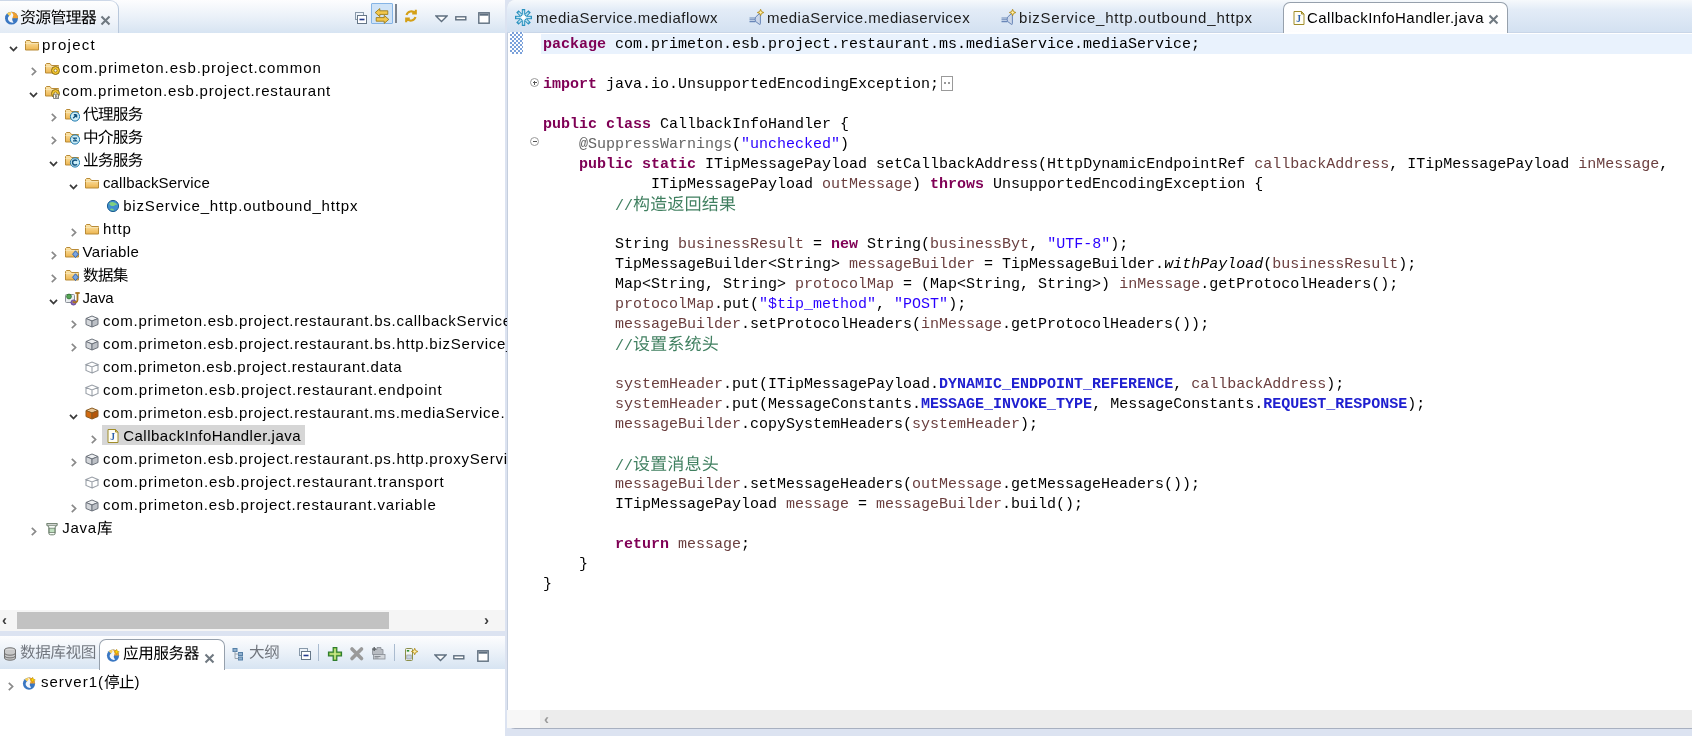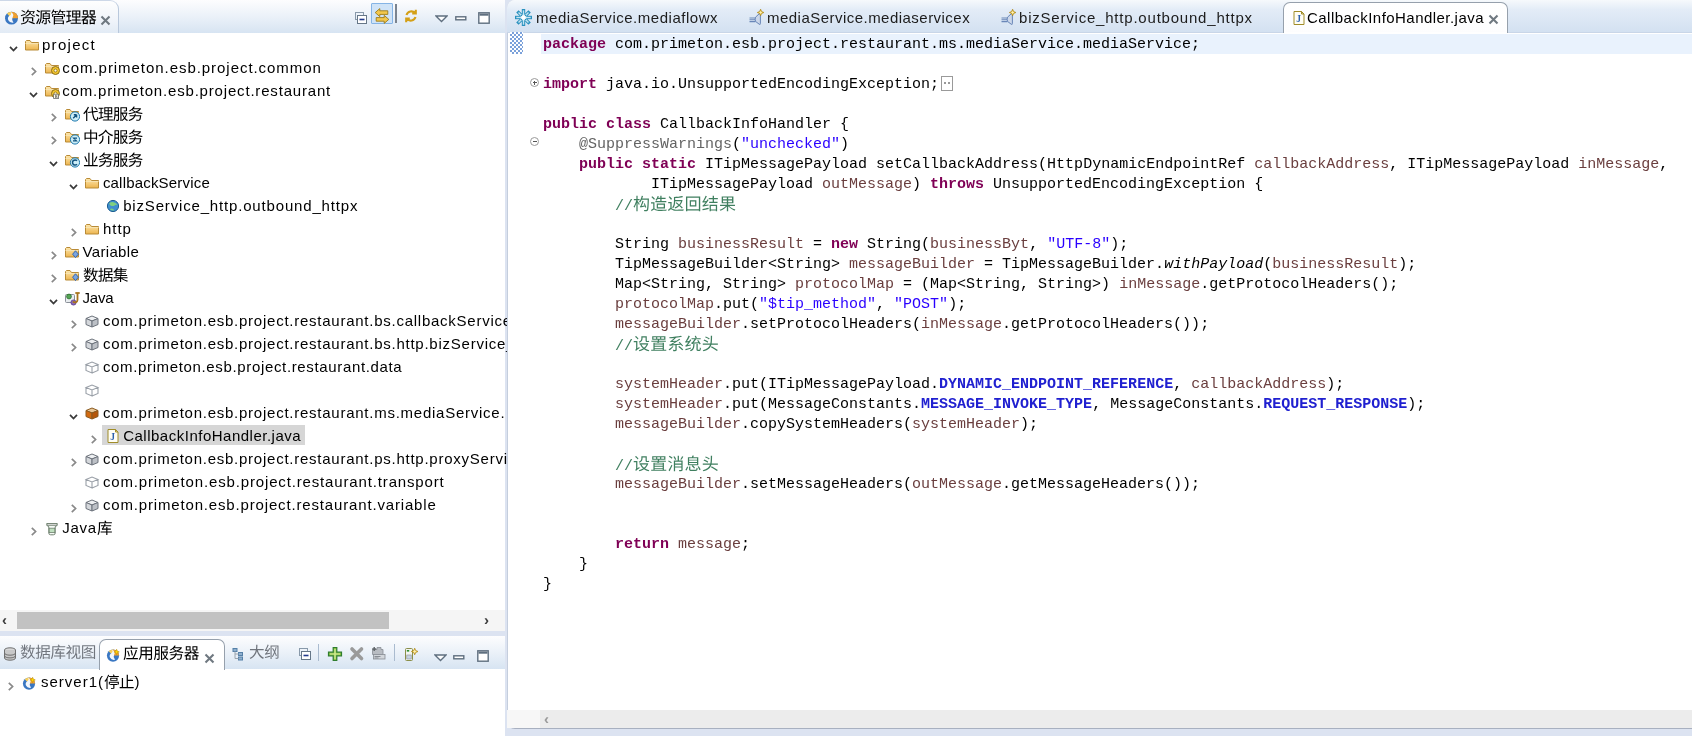--- a/index.html
+++ b/index.html
@@ -299,20 +299,21 @@
 <div class="trow" style="top:354px">
       <span class="ic" style="left:84.4px"><svg width="16" height="16" viewBox="0 0 16 16" style="">
           <path d="M2 5.5 L8 3 L14 5.5 L8 8 Z M2 5.5 L2 11.5 L8 14 L8 8 M14 5.5 L14 11.5 L8 14" fill="none" stroke="#9aa0a8" stroke-width="1.1"></path>
         </svg></span>
       <span class="lb" style="left:102.9px;letter-spacing:0.65px">com.primeton.esb.project.restaurant.data</span>
     </div>
 <div class="trow" style="top:377px">
       <span class="ic" style="left:84.4px"><svg width="16" height="16" viewBox="0 0 16 16" style="">
           <path d="M2 5.5 L8 3 L14 5.5 L8 8 Z M2 5.5 L2 11.5 L8 14 L8 8 M14 5.5 L14 11.5 L8 14" fill="none" stroke="#9aa0a8" stroke-width="1.1"></path>
         </svg></span>
+      <span class="lb" style="left:102.9px;letter-spacing:0.86px">com.primeton.esb.project.restaurant.endpoint</span>
     </div>
 <div class="trow" style="top:400px">
       <span class="ar" style="left:68px"><svg width="11" height="11" viewBox="0 0 11 11" style="">
           <path d="M2 3.8 L5.5 7.6 L9 3.8" fill="none" stroke="#3a3a3a" stroke-width="1.7"></path>
         </svg></span>
       <span class="ic" style="left:84.4px"><svg width="16" height="16" viewBox="0 0 16 16" style="">
           <path d="M2 5.5 L8 3 L14 5.5 L8 8 Z" fill="#e8c89a" stroke="#8a5a20"></path>
           <path d="M2 5.5 L2 11.5 L8 14 L8 8 Z" fill="#d2690f" stroke="#8a5a20"></path>
           <path d="M14 5.5 L14 11.5 L8 14 L8 8 Z" fill="#b5560a" stroke="#8a5a20"></path>
         </svg></span>
@@ -556,20 +557,21 @@
 <div class="cl" style="top:395px">        <span class="v">systemHeader</span>.put(MessageConstants.<span class="cst">MESSAGE_INVOKE_TYPE</span>, MessageConstants.<span class="cst">REQUEST_RESPONSE</span>);</div>
 <div class="cl" style="top:415px">        <span class="v">messageBuilder</span>.copySystemHeaders(<span class="v">systemHeader</span>);</div>
 <div class="cl" style="top:455px">        <span class="cm">//</span><svg class="cj " style="width:85.8px;height:17px;vertical-align:-2.4px" viewBox="0 0 5047.1 1000" fill="#3f7f5f">
         <use href="#g31" x="0"></use>
         <use href="#g29" x="1011.8"></use>
         <use href="#g20" x="2023.5"></use>
         <use href="#g13" x="3035.3"></use>
         <use href="#g10" x="4047.1"></use>
       </svg></div>
 <div class="cl" style="top:475px">        <span class="v">messageBuilder</span>.setMessageHeaders(<span class="v">outMessage</span>.getMessageHeaders());</div>
+<div class="cl" style="top:495px">        ITipMessagePayload <span class="v">message</span> = <span class="v">messageBuilder</span>.build();</div>
 <div class="cl" style="top:535px">        <span class="k">return</span> <span class="v">message</span>;</div>
 <div class="cl" style="top:555px">    }</div>
 <div class="cl" style="top:575px">}</div>
 <div class="abs" style="left:941px;top:76px;width:12px;height:15px;border:1px solid #9a9a9a;background:#fff">
       <div class="abs" style="left:2px;top:5px;width:2px;height:2px;background:#999"></div>
       <div class="abs" style="left:6px;top:5px;width:2px;height:2px;background:#999"></div>
     </div>
 <div class="abs" style="left:507px;top:710px;width:33px;height:18px;background:#f7f7f7"></div>
 <div class="abs" style="left:540px;top:710px;width:1152px;height:18px;background:#ececec"></div>
 <div class="abs" style="left:544px;top:710px;width:12px;height:18px;color:#9a9a9a;font-size:15px;font-weight:bold;line-height:17px">‹</div>

